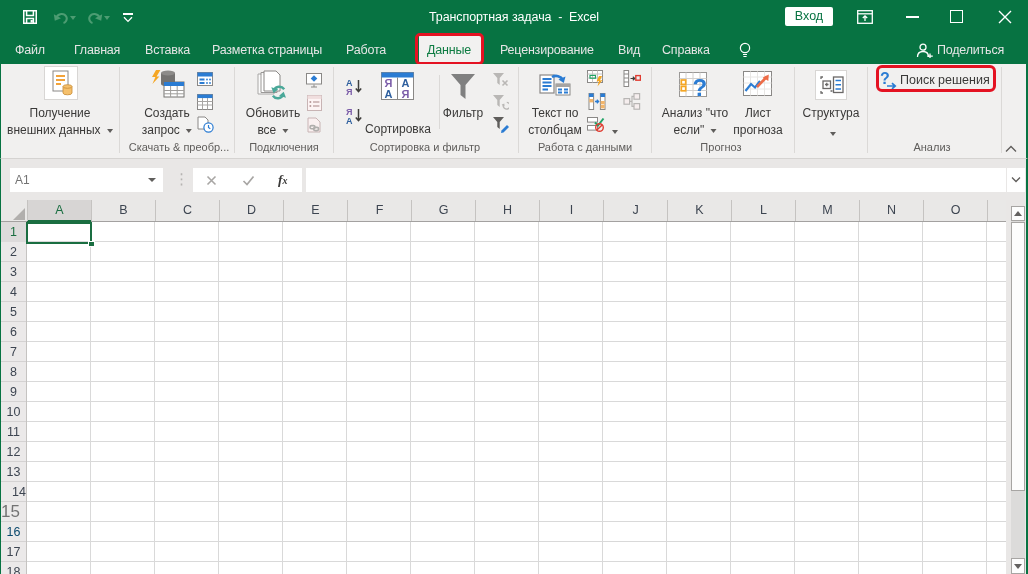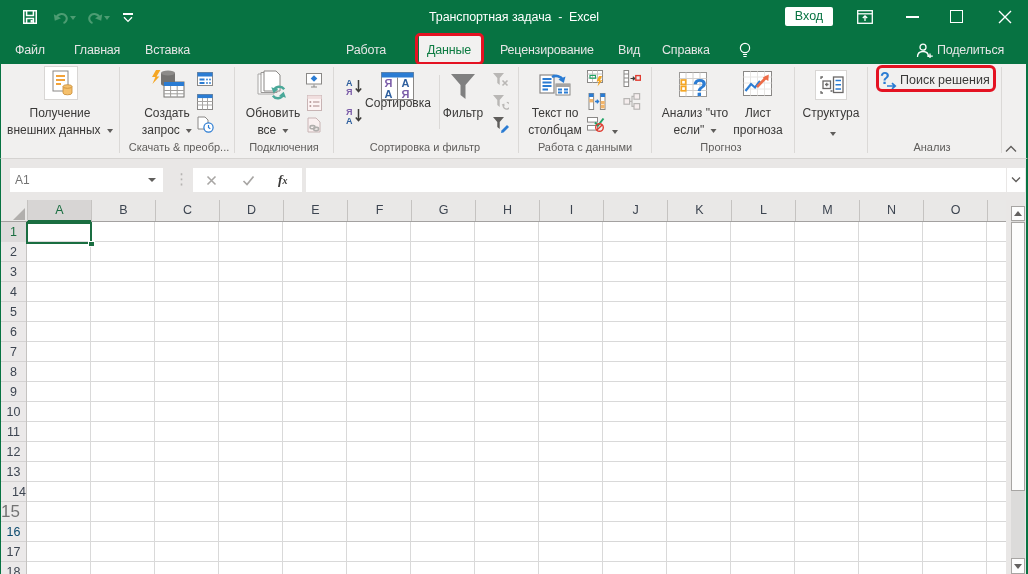--- a/index.html
+++ b/index.html
@@ -54,20 +54,21 @@
 <div class="abs" style="left:950px;top:10px;width:13px;height:13px;border:1.4px solid #fff"></div>
 <svg class="abs" style="left:998px;top:10px" width="14" height="14" viewBox="0 0 14 14">
       <path d="M1 1 L13 13 M13 1 L1 13" stroke="#fff" stroke-width="1.4"></path>
     </svg>
 </div>
 <div class="abs" id="tabrow">
 <div class="abs" style="left:419px;top:0;width:62px;height:28px;background:#f2f1f0"></div>
 <div class="tab" style="left:15px">Файл</div>
 <div class="tab" style="left:74px">Главная</div>
 <div class="tab" style="left:145px">Вставка</div>
+<div class="tab" style="left:212px">Разметка страницы</div>
 <div class="tab" style="left:346px">Работа</div>
 <div class="tab" style="left:427px;color:#0e7c42">Данные</div>
 <div class="tab" style="left:500px">Рецензирование</div>
 <div class="tab" style="left:618px">Вид</div>
 <div class="tab" style="left:662px">Справка</div>
 <svg class="abs" style="left:738px;top:6px" width="14" height="17" viewBox="0 0 14 17">
       <g fill="none" stroke="#fff" stroke-width="1.2">
         <circle cx="7" cy="6" r="4.6"></circle>
         <path d="M5 12.5 H9 M5.4 14.5 H8.6"></path>
       </g>
@@ -205,21 +206,21 @@
       <rect x="0.5" y="0.5" width="32" height="27" fill="#fff" stroke="#8a8886"></rect>
       <rect x="0.5" y="0.5" width="32" height="5" fill="#2b7cd3"></rect>
       <path d="M16.5 5.5 V27.5" stroke="#8a8886"></path>
       <g font-family="Liberation Sans" font-size="11" font-weight="bold">
         <text x="3.5" y="15" fill="#7b5ca8">Я</text>
         <text x="3.5" y="25.5" fill="#2e5f9e">А</text>
         <text x="20.5" y="15" fill="#2e5f9e">А</text>
         <text x="20.5" y="25.5" fill="#7b5ca8">Я</text>
       </g>
     </svg>
-<div class="btxt" style="left:397px;top:32px">Сортировка</div>
+<div class="btxt" style="left:397px;top:58px">Сортировка</div>
 
 <svg class="abs" style="left:449px;top:9px" width="26" height="27" viewBox="0 0 26 27">
       <path d="M1 1 H25 L15.5 12 V26 L10.5 22 V12 Z" fill="#808080"></path>
     </svg>
 <div class="btxt" style="left:462px;top:42px">Фильтр</div>
 
 <svg class="abs" style="left:491px;top:8px" width="17" height="16" viewBox="0 0 17 16">
       <path d="M1 1 H12 L7.7 6 V13 L5.3 11 V6 Z" fill="#b9b7b5"></path>
       <path d="M10.5 8.5 L15.5 13.5 M15.5 8.5 L10.5 13.5" stroke="#b9b7b5" stroke-width="1.6"></path>
     </svg>

